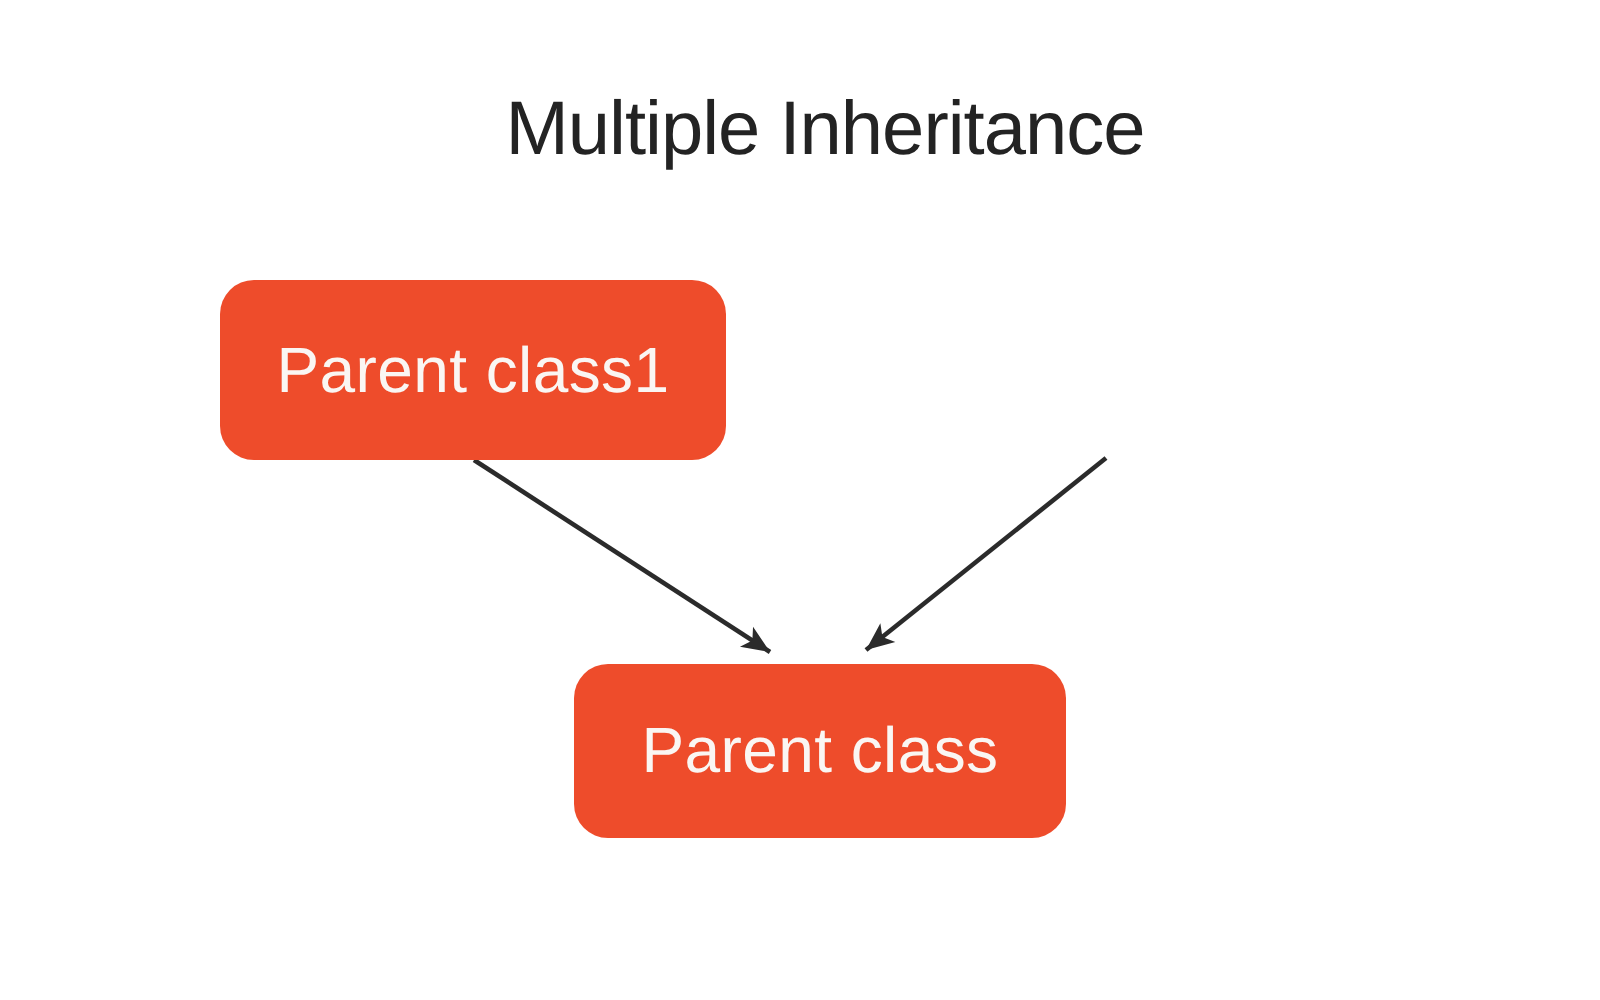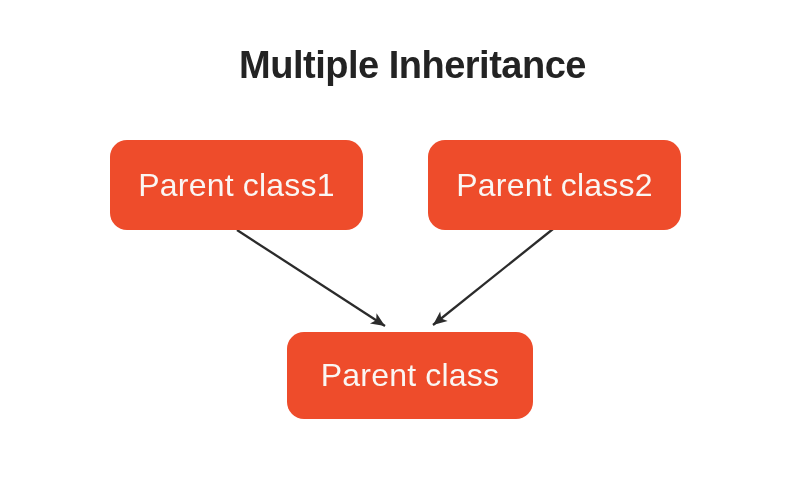--- a/index.html
+++ b/index.html
@@ -21,21 +21,21 @@
     background: var(--background);
     overflow: hidden;
   }
   .title {
     position: absolute;
     top: 44px;
     left: 0;
     width: 100%;
     text-align: center;
     font-size: 38px;
-    font-weight: 700;
+    font-weight: 400;
     letter-spacing: -0.5px;
     color: var(--title-text);
     padding-left: 25px;
   }
   .edges {
     position: absolute;
     top: 0;
     left: 0;
     width: 800px;
     height: 500px;
@@ -81,21 +81,18 @@
       </marker>
     </defs>
     <line x1="237" y1="230" x2="385" y2="326" marker-end="url(#arrowhead)"></line>
     <line x1="553" y1="229" x2="433" y2="325" marker-end="url(#arrowhead)"></line>
   </svg>
 
   <div class="node parent1">
     <span>Parent class1</span>
   </div>
 
-  <div class="node parent2">
-    <span>Parent class2</span>
-  </div>
 
   <div class="node child">
     <span>Parent class</span>
   </div>
 
 </div>
 
 </body></html>

